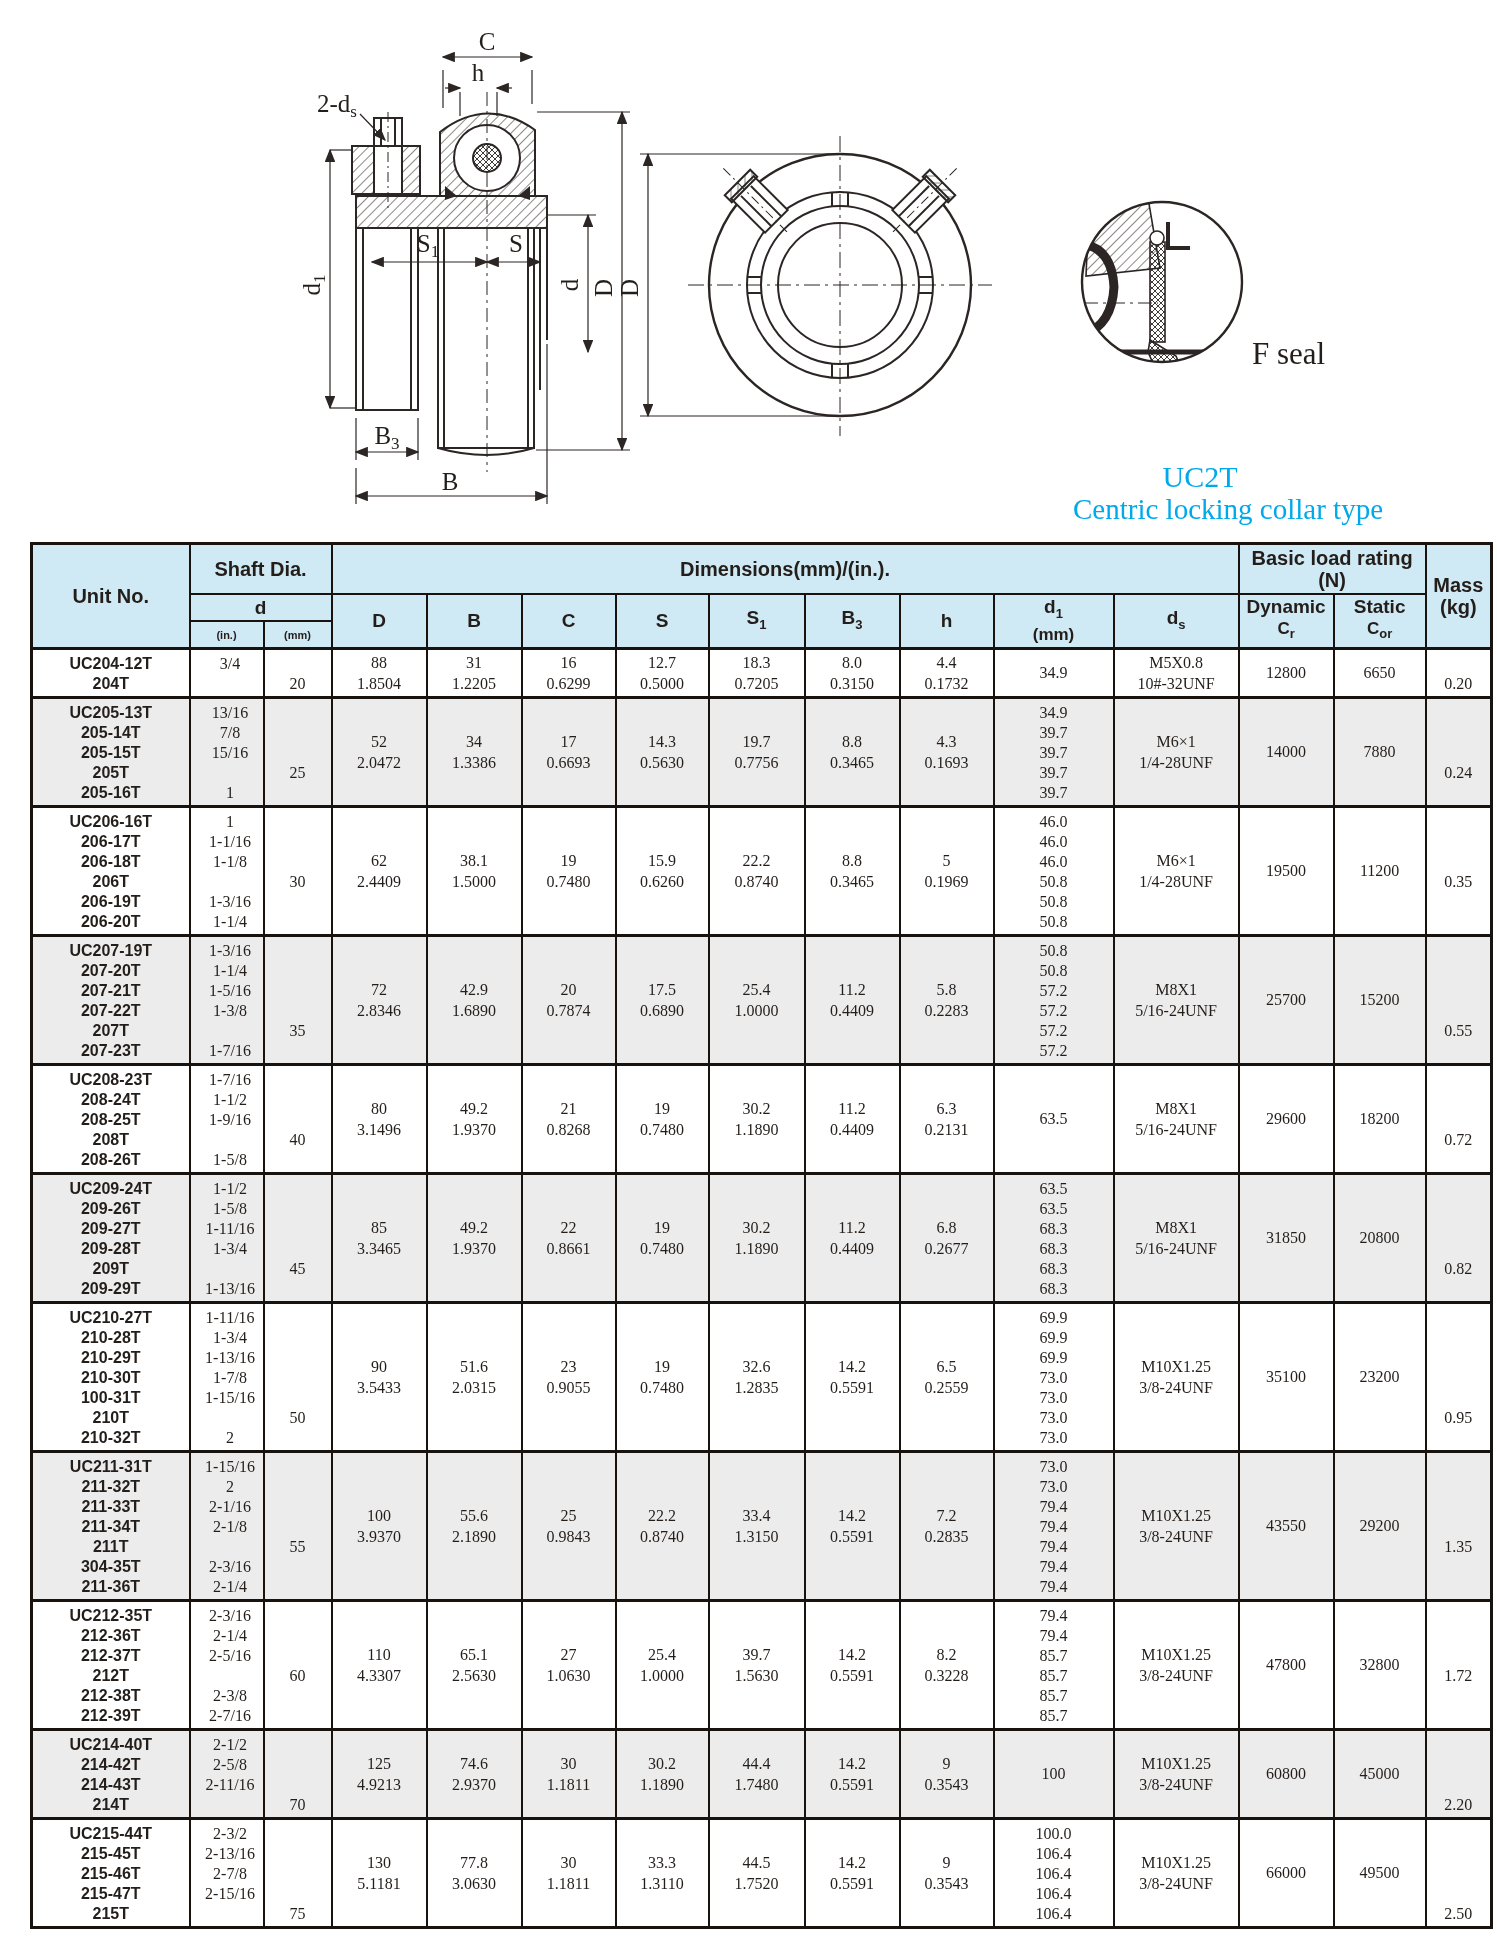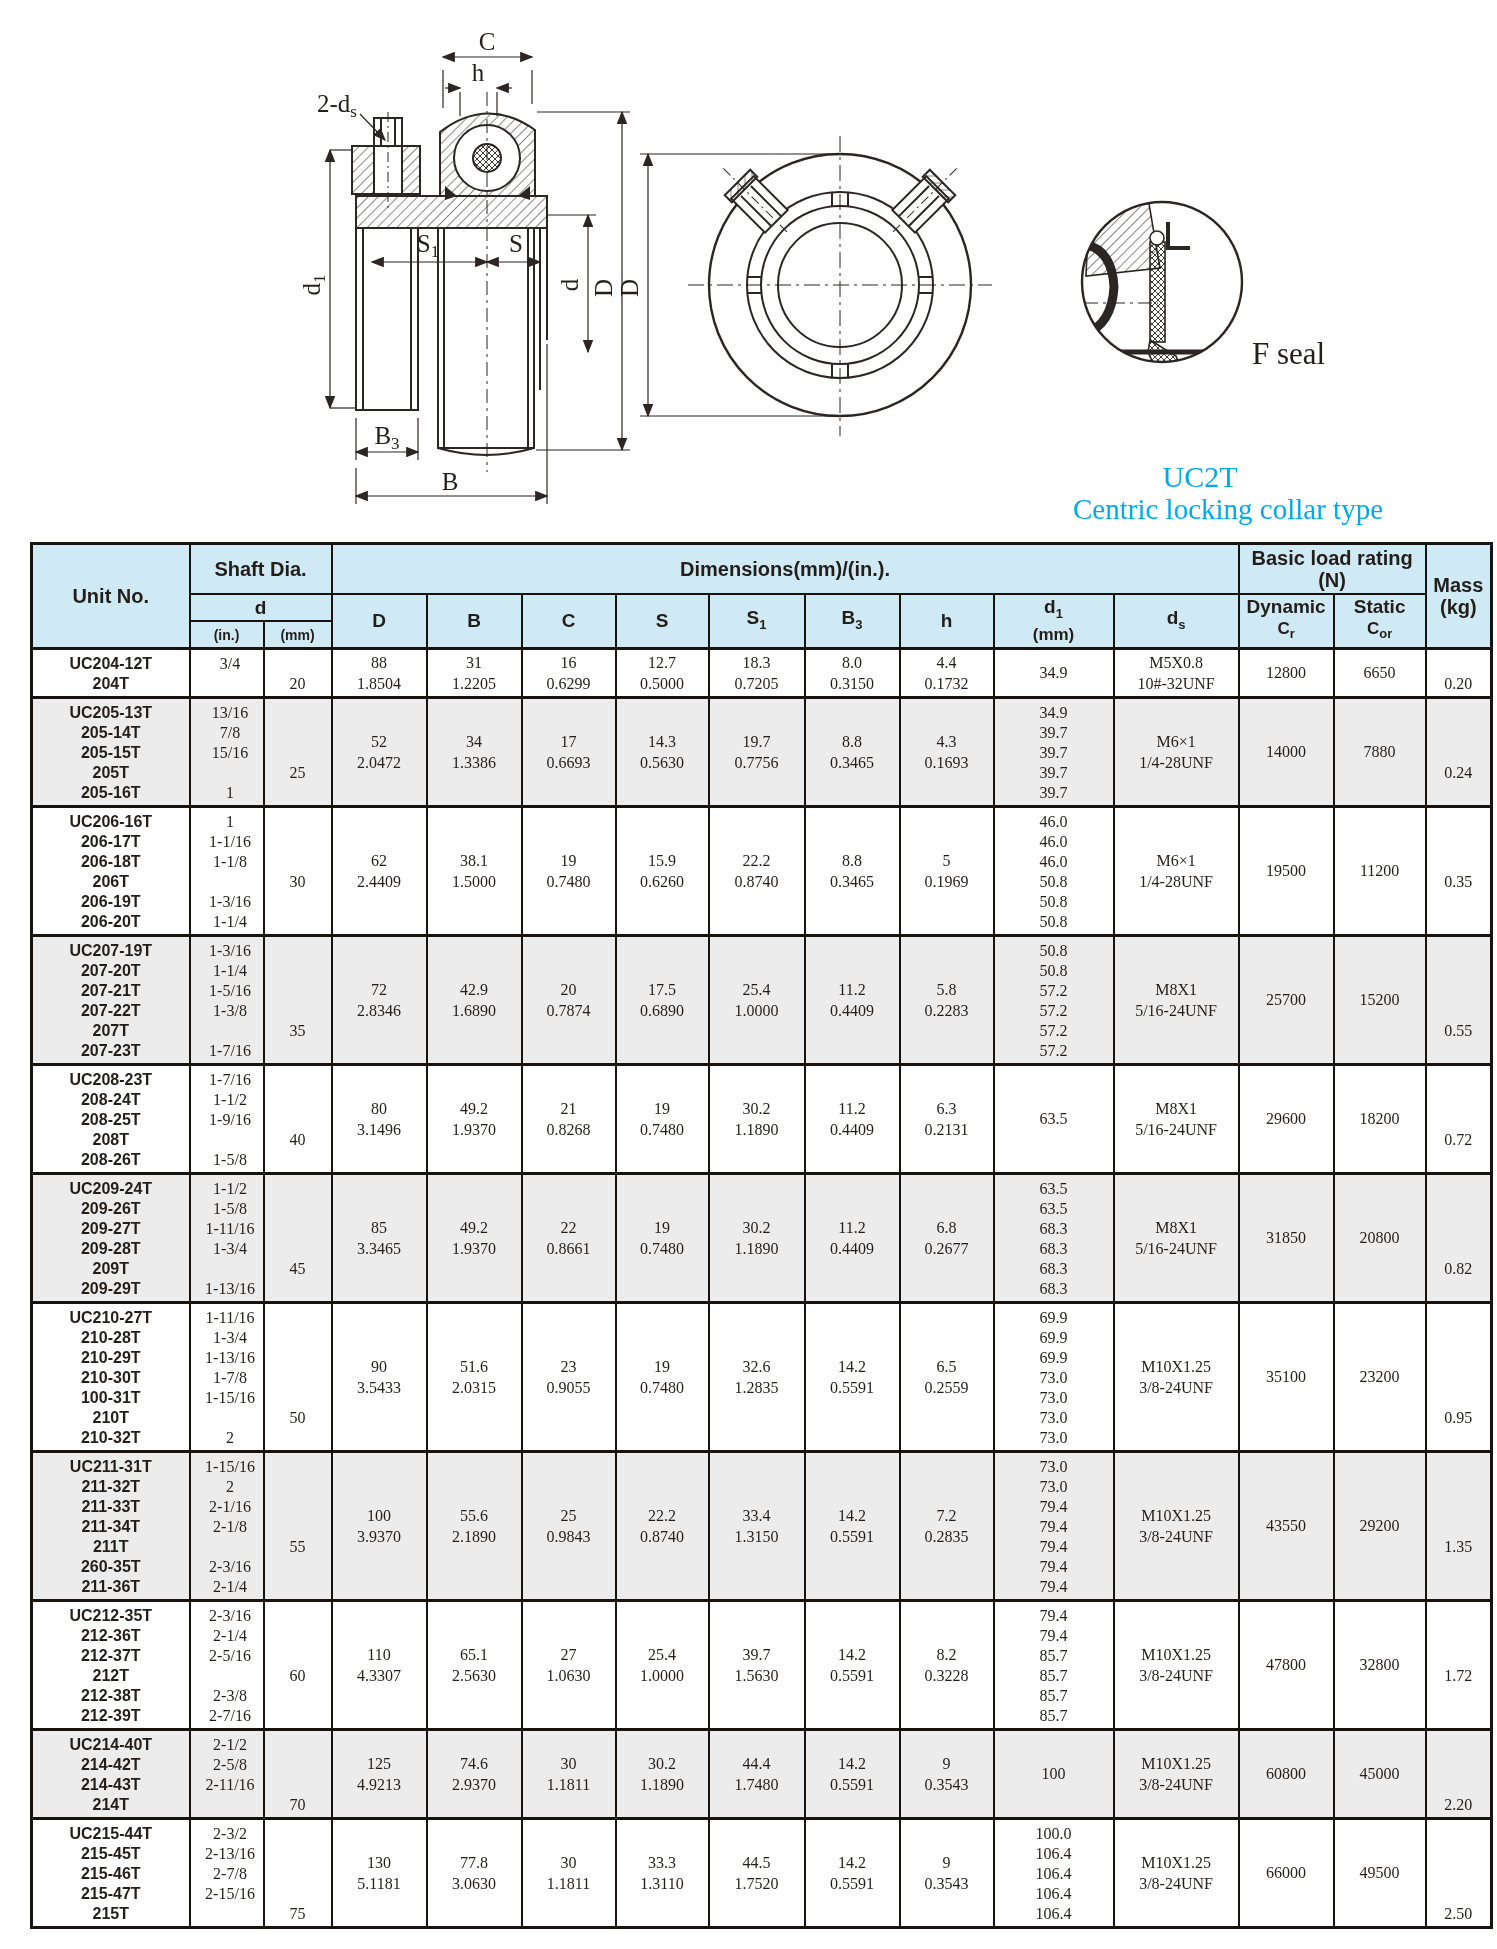--- a/index.html
+++ b/index.html
@@ -11,21 +11,21 @@
 
   table.spec{position:absolute;left:30px;top:542px;width:1428px;border-collapse:collapse;
              table-layout:fixed;background:#fff;}
   table.spec{border:3px solid #191310;}
   .spec th,.spec td{border:2px solid #191310;padding:0;}
   .spec thead th{background:#cfe9f5;font-family:"Liberation Sans",sans-serif;
                  font-weight:bold;color:#241e1a;text-align:center;vertical-align:middle;
                  font-size:20px;line-height:22px;}
   .spec thead tr.r1 th{height:48px;}
   .spec thead tr.r2 th{height:25px;font-size:19px;}
-  .spec thead tr.r3 th{height:25px;font-size:14px;}
+  .spec thead tr.r3 th{height:25px;font-size:11px;}
   .spec thead sub{font-size:13px;}
   .spec thead .unitline{font-size:17px;font-weight:bold;}
 
   .spec tbody tr.group > td{border-top:3px solid #191310;vertical-align:middle;
         text-align:center;font-size:16px;}
   .spec tbody tr.shaded > td{background:#ececec;}
   .ln{height:20px;line-height:20px;white-space:nowrap;}
   td.vtop{vertical-align:top !important;padding-top:4px !important;padding-bottom:2px !important;}
   td.unit-cell{font-family:"Liberation Sans",sans-serif;font-weight:bold;font-size:17px;}
   td.unit-cell .ln{height:20px;line-height:20px;}
@@ -784,21 +784,21 @@
             <div class="ln">&nbsp;</div>
           </td>
         </tr>
         <tr class="group shaded">
           <td class="vtop unit-cell">
             <div class="ln">UC211-31T</div>
             <div class="ln">211-32T</div>
             <div class="ln">211-33T</div>
             <div class="ln">211-34T</div>
             <div class="ln">211T</div>
-            <div class="ln">260-35T</div>
+            <div class="ln">304-35T</div>
             <div class="ln">211-36T</div>
           </td>
           <td class="vtop in-cell">
             <div class="ln">1-15/16</div>
             <div class="ln">2</div>
             <div class="ln">2-1/16</div>
             <div class="ln">2-1/8</div>
             <div class="ln">&nbsp;</div>
             <div class="ln">2-3/16</div>
             <div class="ln">2-1/4</div>

